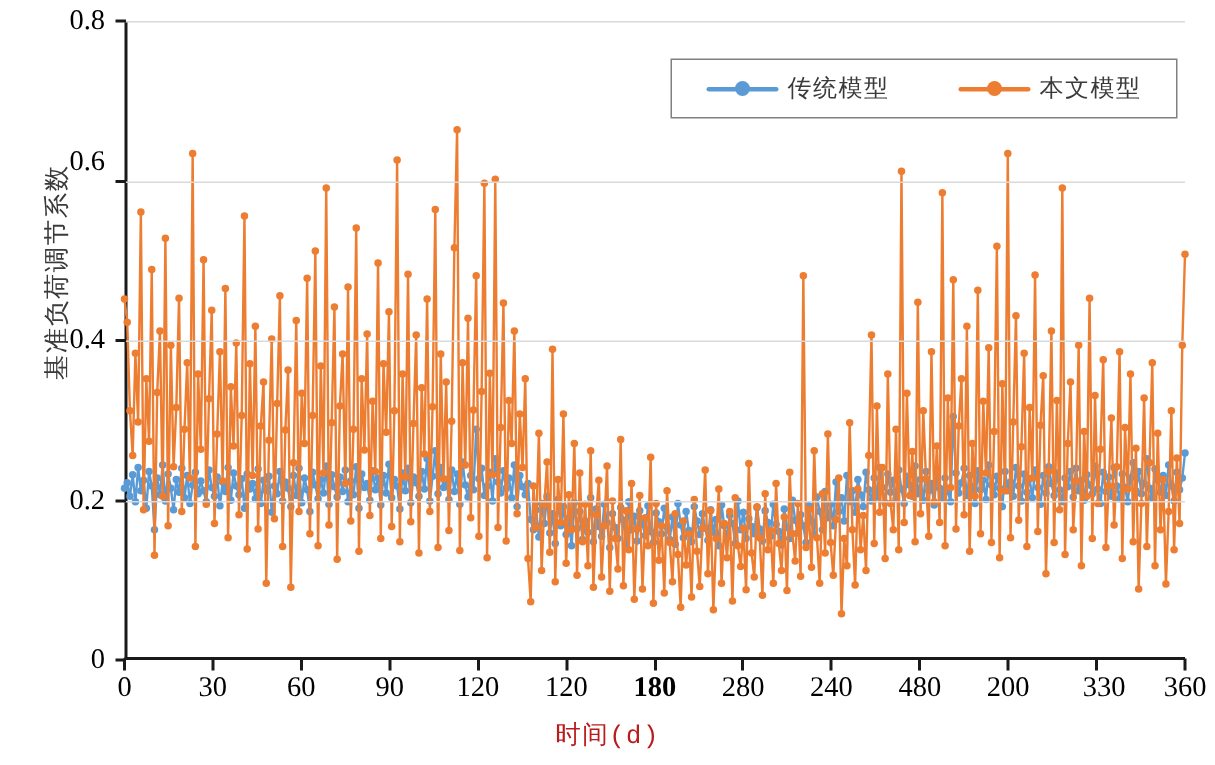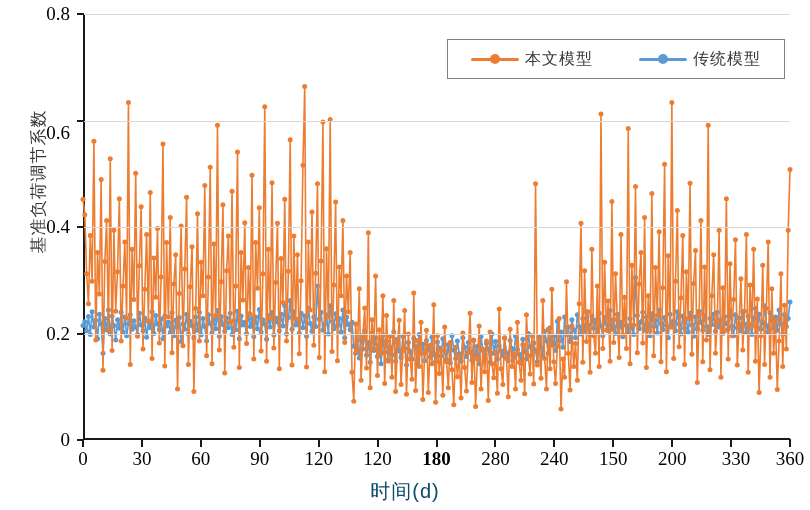--- a/index.html
+++ b/index.html
@@ -23,23 +23,23 @@
     font-size:17px;
     color:#3a3a3a;
     letter-spacing:1px;
     white-space:nowrap;
   }
   
   .xtitle{
     position:absolute;
     left:0; right:0; top:478px;
     text-align:center;
-    font-family:Liberation Sans, sans-serif;
-    font-size:20px;
-    color:#0c4a6e;
+    font-family:Liberation Mono, monospace;
+    font-size:17px;
+    color:#b91c1c;
     letter-spacing:1px;
   }
 
   
   .plot{
     position:absolute;
     left:83px; top:14px;
     width:707px; height:426px;
   }
   .plot .axis-left{
@@ -115,35 +115,35 @@
 <body>
 
 <div id="root">
 
   <div class="ytitle">基准负荷调节系数</div>
 
   <div class="ylabels-layer" id="ylabels">
       <div class="ylab" style="top: 440px;">0</div>
       <div class="ylab" style="top: 333.5px;">0.2</div>
       <div class="ylab" style="top: 227px;">0.4</div>
-      <div class="ylab" style="top: 133px;">0.6</div>
+      <div class="ylab" style="top: 108px;">0.6</div>
       <div class="ylab" style="top: 14px;">0.8</div>
     </div>
 
   <div class="ylabels-layer" id="xlabels">
       <div class="xlab" style="left: 83px;">0</div>
       <div class="xlab" style="left: 141.917px;">30</div>
       <div class="xlab" style="left: 200.833px;">60</div>
       <div class="xlab" style="left: 259.75px;">90</div>
       <div class="xlab" style="left: 318.667px;">120</div>
       <div class="xlab" style="left: 377.583px;">120</div>
       <div class="xlab" style="left: 436.5px; font-weight: bold;">180</div>
       <div class="xlab" style="left: 495.417px;">280</div>
       <div class="xlab" style="left: 554.333px;">240</div>
-      <div class="xlab" style="left: 613.25px;">150</div>
+      <div class="xlab" style="left: 613.25px;">480</div>
       <div class="xlab" style="left: 672.167px;">200</div>
       <div class="xlab" style="left: 736px;">330</div>
       <div class="xlab" style="left: 790px;">360</div>
     </div>
 
   <div class="plot" id="plot">
     <div class="axis-left"></div>
     <div class="axis-bottom"></div>
     <svg class="series" id="svg" viewBox="0 0 707 426" preserveAspectRatio="none">
         <g>
@@ -953,28 +953,28 @@
       <div class="xtick-mark" style="left: 470.333px;"></div>
       <div class="xtick-mark" style="left: 529.25px;"></div>
       <div class="xtick-mark" style="left: 588.167px;"></div>
       <div class="xtick-mark" style="left: 647.083px;"></div>
       <div class="xtick-mark" style="left: 706px;"></div>
     </div>
 
   <div class="legend">
     <div class="legend-item">
       <span class="legend-swatch">
+        <span class="lsline" id="lsline0" style="background: rgb(91, 155, 213);"></span>
+          <span class="lsdot" id="lsdot0" style="background: rgb(91, 155, 213);"></span>
+      </span>
+      <span class="legend-label">传统模型</span>
+    </div>
+    <div class="legend-item">
+      <span class="legend-swatch">
         <span class="lsline" id="lsline1" style="background: rgb(237, 125, 49);"></span>
           <span class="lsdot" id="lsdot1" style="background: rgb(237, 125, 49);"></span>
       </span>
       <span class="legend-label">本文模型</span>
     </div>
-    <div class="legend-item">
-      <span class="legend-swatch">
-        <span class="lsline" id="lsline0" style="background: rgb(91, 155, 213);"></span>
-          <span class="lsdot" id="lsdot0" style="background: rgb(91, 155, 213);"></span>
-      </span>
-      <span class="legend-label">传统模型</span>
-    </div>
   </div>
 
   <div class="xtitle">时间(d)</div>
 </div>
 
 </body></html>

